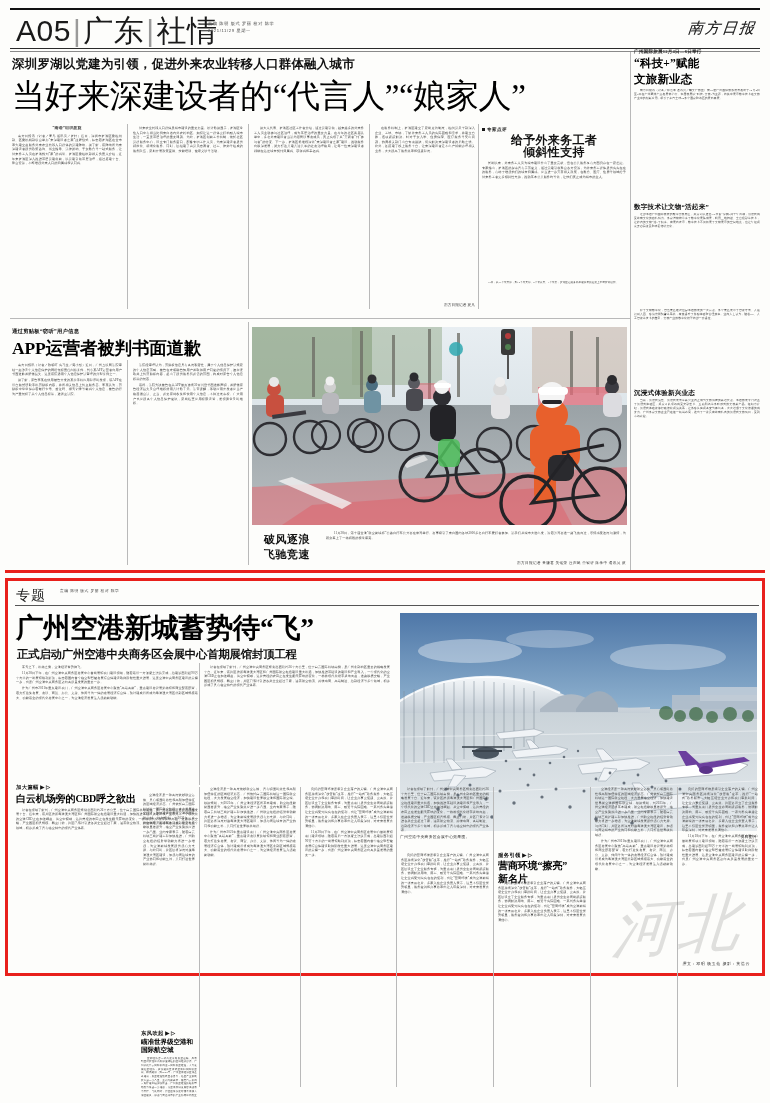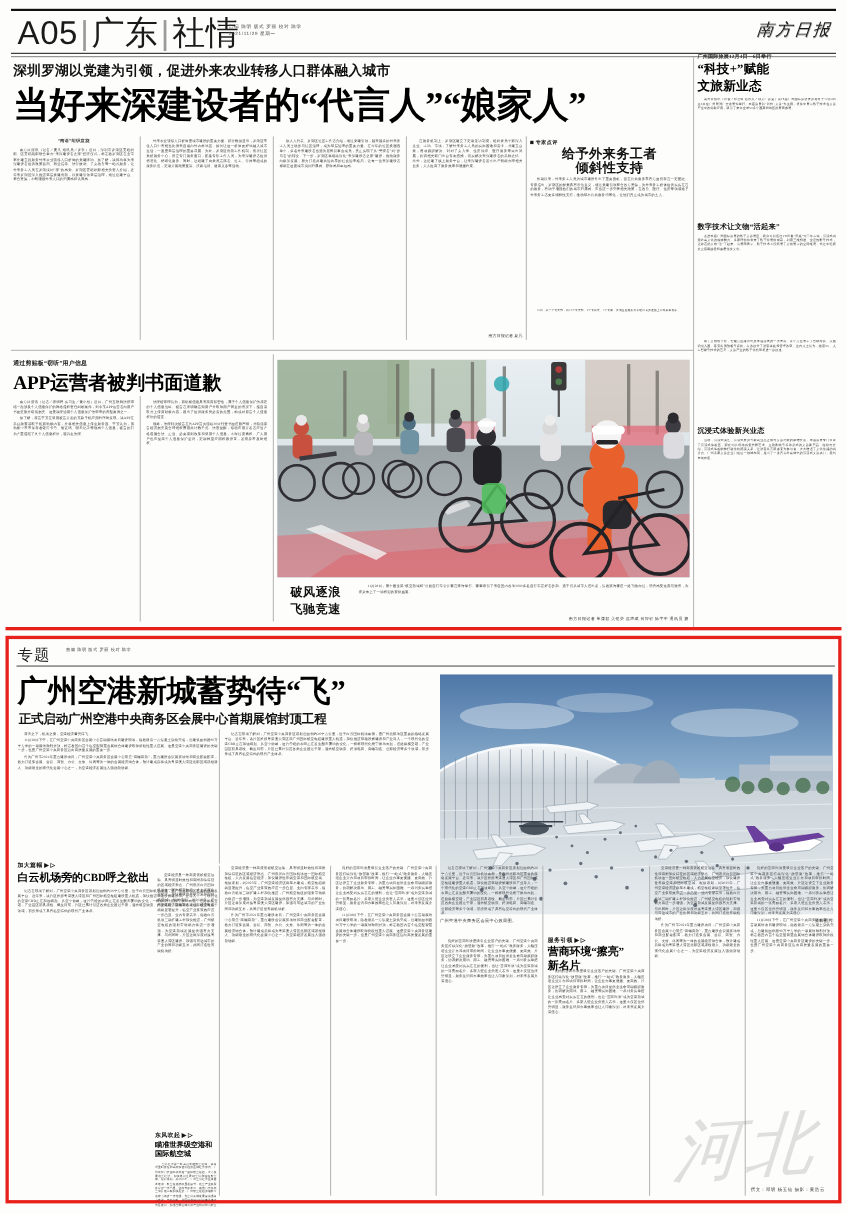--- a/index.html
+++ b/index.html
@@ -61,21 +61,21 @@
   #top-rule2 { position: absolute; left: 10px; top: 50.5px; width: 750px; height: .5px; background: #8a8a8a; }
 
   #lead-kicker {
     position: absolute; left: 12px; top: 56px; width: 616px;
     font-size: 12.5px; line-height: 17px; color: #111;
     font-weight: bold; letter-spacing: .2px; white-space: nowrap;
   }
   #lead-head {
     position: absolute; left: 12px; top: 76px; width: 620px;
     font-size: 33px; line-height: 40px; color: #000;
-    font-weight: bold; letter-spacing: -.4px; white-space: nowrap;
+    font-weight: normal; letter-spacing: -.4px; white-space: nowrap;
     font-family: "Liberation Serif", serif;
   }
 
   
   .vrule { position: absolute; width: .6px; background: #b9b9b9; }
   .hrule { position: absolute; height: .6px; background: #b9b9b9; }
 
   
   #expert-box { position: absolute; left: 482px; top: 127px; width: 144px; }
   #expert-tag {
@@ -128,21 +128,21 @@
     position: absolute; left: 326px; top: 531px; width: 300px;
   }
   #cycle-credit {
     position: absolute; left: 326px; top: 560px; width: 300px;
     font-size: 3.6px; line-height: 6px; text-align: right; color: #333;
     letter-spacing: .4px;
   }
 
   
   #special {
-    position: absolute; left: 5px; top: 578px; width: 760px; height: 516px;
+    position: absolute; left: 5px; top: 578px; width: 760px; height: 398px;
     border: 3.4px solid #e8201b; background: #fdfdfb;
   }
   #sp-label {
     position: absolute; left: 8px; top: 5px;
     font-size: 14px; line-height: 18px; color: #222; font-weight: 500; letter-spacing: 1px;
     font-family: "Liberation Sans", sans-serif;
   }
   #sp-meta {
     position: absolute; left: 52px; top: 7px;
     font-size: 3.8px; line-height: 6px; color: #4a4a4a;

